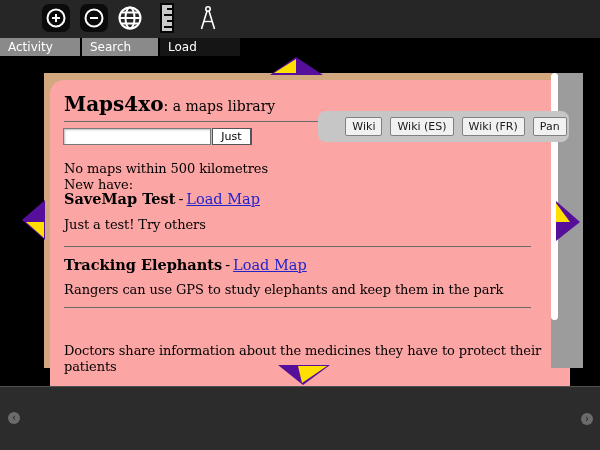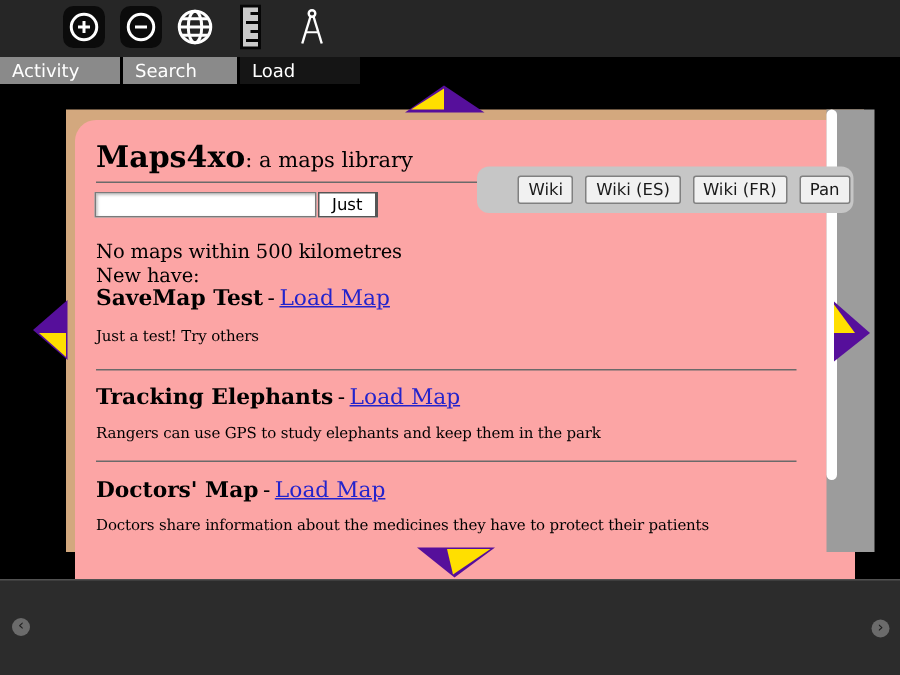--- a/index.html
+++ b/index.html
@@ -33,21 +33,21 @@
   .search-input{position:absolute;left:13px;top:48px;width:148px;height:17px;border:1px solid #7a7a7a;
         box-sizing:border-box;box-shadow:inset 1px 1px 2px rgba(0,0,0,.25);font-size:12px;padding:0 3px;}
   .find-btn{position:absolute;left:162px;top:48px;width:40px;height:17px;background:#fff;
         border:1px solid #555;border-right-width:2px;font-size:11px;
         font-family:"DejaVu Sans","Liberation Sans",sans-serif;padding:0;}
   .tline{position:absolute;left:14px;font-size:13px;letter-spacing:-0.1px;white-space:nowrap;}
   .entry-title{position:absolute;left:14px;font-size:14.5px;white-space:nowrap;}
   .entry-title b{font-weight:bold;}
   .entry-title .sep{margin:0 3px;}
   .load-link{color:var(--link_blue);text-decoration:underline;cursor:pointer;}
-  .entry-desc{position:absolute;left:14px;font-size:10px;letter-spacing:-0.1px;line-height:16px;width:478px;}
+  .entry-desc{position:absolute;left:14px;font-size:13px;letter-spacing:-0.1px;line-height:16px;width:478px;}
 
   
   .panel{left:318px;top:111px;width:226px;height:31px;background:var(--panel_gray);border-radius:8px;
          display:flex;align-items:center;justify-content:center;gap:8px;}
   .panel button{background:#f1f1f1;border:1px solid #808080;border-radius:2px;font-size:11px;
          color:#1a1a1a;padding:2px 6px;font-family:"DejaVu Sans","Liberation Sans",sans-serif;}
 
   
   .arrow{position:absolute;}
 
@@ -129,23 +129,20 @@
 
   <div class="rule" style="top:166px"></div>
 
   <div class="entry-title" style="top:176px">
     <b>Tracking Elephants</b><span class="sep">-</span><a class="load-link">Load Map</a>
   </div>
   <div class="entry-desc" style="top:202px">Rangers can use GPS to study elephants and keep them in the park</div>
 
   <div class="rule" style="top:227px"></div>
 
-  <div class="entry-title" style="top:238px">
-    <b>Doctors' Map</b><span class="sep">-</span><a class="load-link">Load Map</a>
-  </div>
   <div class="entry-desc" style="top:263px">Doctors share information about the medicines they have to protect their patients</div>
 </div>
 
 <div class="abs scrollbar">
   <div class="scroll-thumb"></div>
 </div>
 
 <div class="abs panel">
   <button>Wiki</button>
   <button>Wiki (ES)</button>

